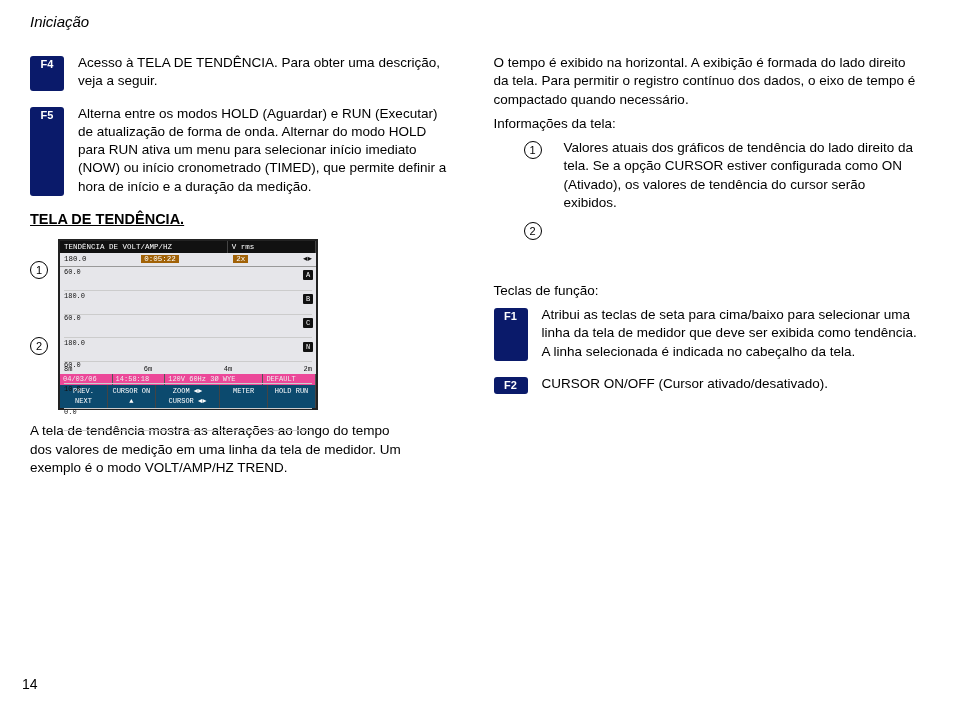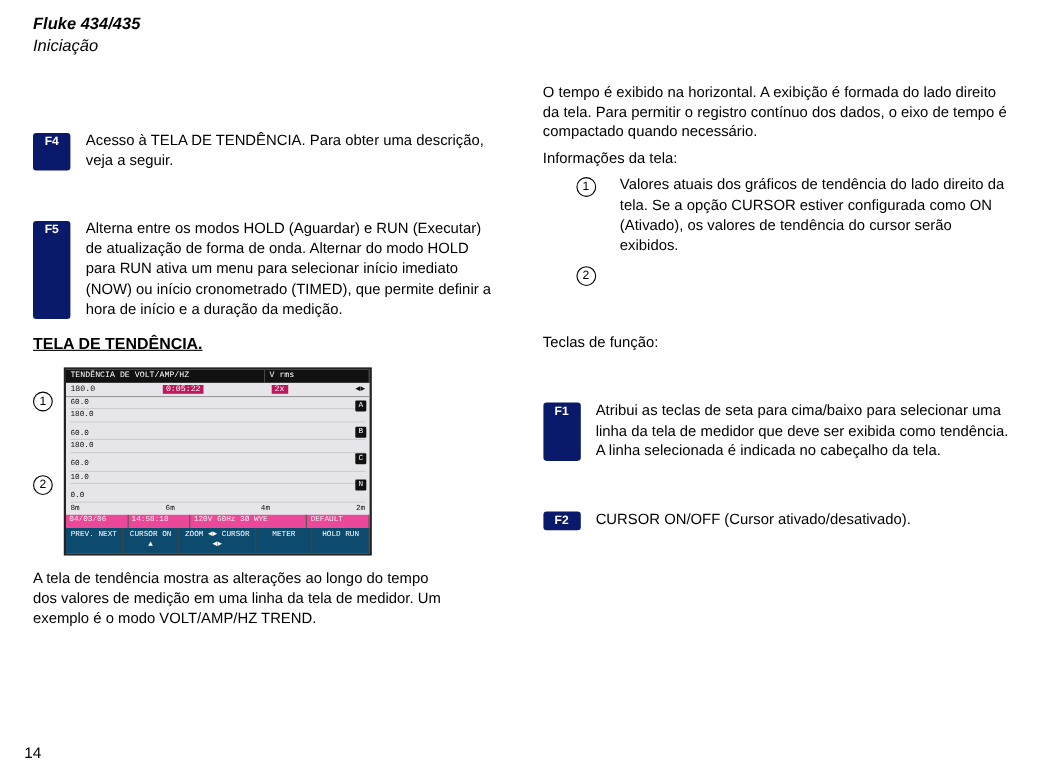--- a/index.html
+++ b/index.html
@@ -12,21 +12,21 @@
     height: 704px;
     padding: 12px 40px 12px 30px;
     line-height: 1.35;
   }
   .header-title { font-style: italic; font-weight: bold; font-size: 15px; }
   .header-sub { font-style: italic; font-size: 15px; margin-bottom: 22px; }
 
   .page-cols { display: flex; gap: 38px; }
   .col { flex: 1 1 0; }
 
-  .f-row { display: flex; gap: 14px; margin-bottom: 14px; margin-top: 44px; }
+  .f-row { display: flex; gap: 14px; margin-bottom: 14px; }
   .fkey {
     display: inline-block;
     background: #0a1a6a;
     color: #fff;
     font-size: 11px;
     font-weight: bold;
     padding: 1px 10px;
     border-radius: 3px;
     text-align: center;
     min-width: 34px;
@@ -60,60 +60,59 @@
     width: 18px; height: 18px;
     border: 1.2px solid #000;
     border-radius: 50%;
     text-align: center;
     font-size: 11px;
     line-height: 16px;
   }
 
   
   .instr {
-    width: 280px;
+    width: 260px;
     border: 2px solid #222;
     font-family: "Courier New", monospace;
     font-size: 8px;
     color: #111;
     background: #e6e6ea;
   }
   .instr .bar1 { display: flex; background: #111; color: #fff; font-size: 7.5px; }
   .instr .bar1 span { padding: 1px 4px; border-right: 1px solid #444; flex: 1; }
   .instr .bar1 .n { background: #1a2a88; }
   .instr .bar2 { display: flex; padding: 1px 4px; justify-content: space-between; border-bottom: 1px solid #999; }
   .instr .bar2 span { font-size: 7.5px; }
-  .instr .tbox { background: #be185d; color: #fff; padding: 0 3px; font-size: 7px; }
+  .instr .tbox { background: #a16207; color: #fff; padding: 0 3px; font-size: 7px; }
   .instr .plot {
     height: 98px;
     position: relative;
     padding: 2px 4px;
     display: flex;
     flex-direction: column;
     justify-content: space-between;
   }
   .instr .lg { display: flex; gap: 2px; flex-direction: column; font-size: 7px; line-height: 1.05; }
-  .instr .lg div { border-bottom: 1px solid #ccc; padding-bottom: 1px; }
+  .instr .lg div { border-bottom: 1px solid #ccc; padding-bottom: 14px; }
   .instr .xaxis { display: flex; justify-content: space-between; font-size: 7px; padding: 0 4px; }
   .instr .bar3 { display: flex; background: #ec4899; color: #eee; font-size: 7px; }
   .instr .bar3 span { flex: 1; padding: 1px 3px; border-right: 1px solid #555; }
   .instr .bar4 { display: flex; background: #0c4a6e; color: #fff; font-size: 7px; }
   .instr .bar4 span { flex: 1; padding: 2px 3px; border-right: 1px solid #444; text-align: center; }
   .instr .phase { position: absolute; right: 3px; top: 3px; display: flex; flex-direction: column; gap: 14px; }
   .instr .phase i { display: inline-block; width: 10px; height: 10px; background: #111; color: #fff; font-size: 7px; text-align: center; font-style: normal; line-height: 10px; border-radius: 1px; }
 
   .caption { margin-top: 12px; width: 380px; }
 
   .page-num { position: absolute; left: 22px; bottom: 10px; font-size: 14px; }
 </style>
 </head>
 <body>
 
 <div>
-  <div class="header-title">Fluke 434/435</div>
   <div class="header-sub">Iniciação</div>
 </div>
 
 <div class="page-cols">
 
   <div class="col">
 
     <div class="f-row">
       <span class="fkey">F4</span>
       <span class="f-text">Acesso à TELA DE TENDÊNCIA. Para obter uma descrição, veja a seguir.</span>

